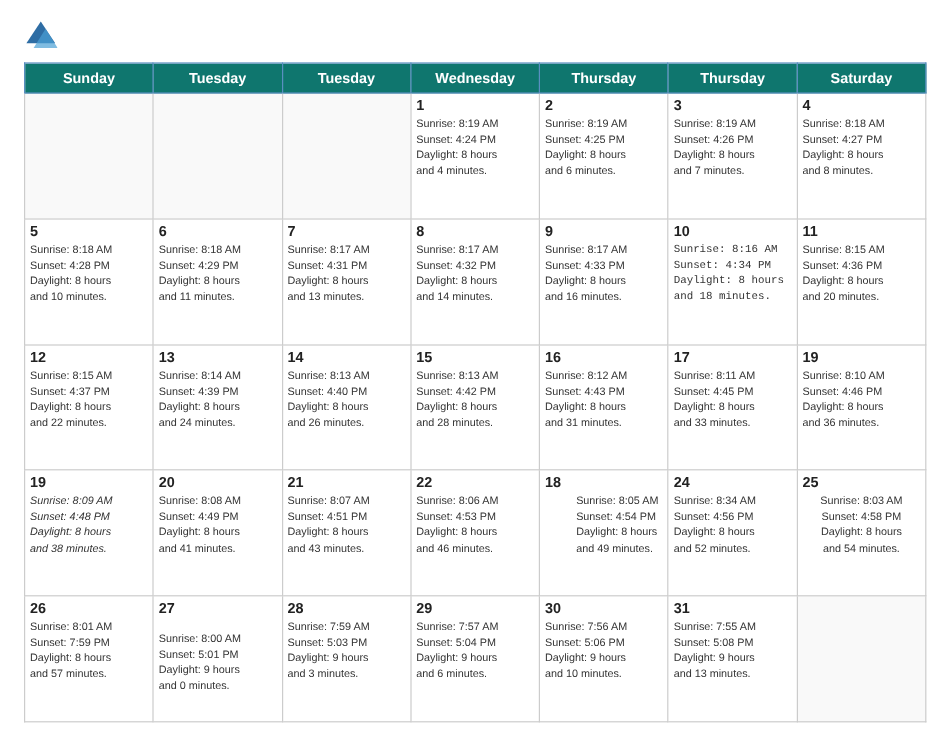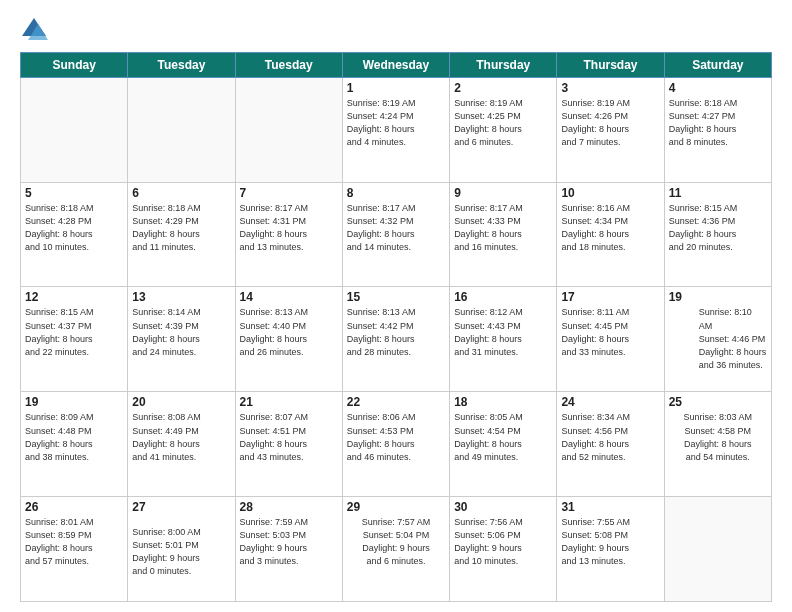--- a/index.html
+++ b/index.html
@@ -196,21 +196,21 @@
           </td>
           <td>
             <div class="day-number">9</div>
             <div class="day-info" style="white-space: pre-line;">Sunrise: 8:17 AM
 Sunset: 4:33 PM
 Daylight: 8 hours
 and 16 minutes.</div>
           </td>
           <td>
             <div class="day-number">10</div>
-            <div class="day-info" style="white-space: pre-line;">Sunrise: 8:16 AM
+            <div class="day-info" style="white-space: pre-line; font-family: Liberation Mono, monospace;">Sunrise: 8:16 AM
 Sunset: 4:34 PM
 Daylight: 8 hours
 and 18 minutes.</div>
           </td>
           <td>
             <div class="day-number">11</div>
             <div class="day-info" style="white-space: pre-line;">Sunrise: 8:15 AM
 Sunset: 4:36 PM
 Daylight: 8 hours
 and 20 minutes.</div>
@@ -254,30 +254,30 @@
           </td>
           <td>
             <div class="day-number">17</div>
             <div class="day-info" style="white-space: pre-line;">Sunrise: 8:11 AM
 Sunset: 4:45 PM
 Daylight: 8 hours
 and 33 minutes.</div>
           </td>
           <td>
             <div class="day-number">19</div>
-            <div class="day-info" style="white-space: pre-line; margin-left: 30px;">Sunrise: 8:10 AM
+            <div class="day-info" style="white-space: pre-line;">Sunrise: 8:10 AM
 Sunset: 4:46 PM
 Daylight: 8 hours
 and 36 minutes.</div>
           </td>
         </tr>
         <tr>
           <td>
             <div class="day-number">19</div>
-            <div class="day-info" style="white-space: pre-line;">Sunrise: 8:09 AM
+            <div class="day-info" style="white-space: pre-line; font-style: italic;">Sunrise: 8:09 AM
 Sunset: 4:48 PM
 Daylight: 8 hours
 and 38 minutes.</div>
           </td>
           <td>
             <div class="day-number">20</div>
             <div class="day-info" style="white-space: pre-line;">Sunrise: 8:08 AM
 Sunset: 4:49 PM
 Daylight: 8 hours
 and 41 minutes.</div>
@@ -291,21 +291,21 @@
           </td>
           <td>
             <div class="day-number">22</div>
             <div class="day-info" style="white-space: pre-line;">Sunrise: 8:06 AM
 Sunset: 4:53 PM
 Daylight: 8 hours
 and 46 minutes.</div>
           </td>
           <td>
             <div class="day-number">18</div>
-            <div class="day-info" style="white-space: pre-line;">Sunrise: 8:05 AM
+            <div class="day-info" style="white-space: pre-line; margin-left: 26px;">Sunrise: 8:05 AM
 Sunset: 4:54 PM
 Daylight: 8 hours
 and 49 minutes.</div>
           </td>
           <td>
             <div class="day-number">24</div>
             <div class="day-info" style="white-space: pre-line;">Sunrise: 8:34 AM
 Sunset: 4:56 PM
 Daylight: 8 hours
 and 52 minutes.</div>
@@ -315,41 +315,41 @@
             <div class="day-info" style="white-space: pre-line; text-align: center;">Sunrise: 8:03 AM
 Sunset: 4:58 PM
 Daylight: 8 hours
 and 54 minutes.</div>
           </td>
         </tr>
         <tr>
           <td>
             <div class="day-number">26</div>
             <div class="day-info" style="white-space: pre-line;">Sunrise: 8:01 AM
-Sunset: 8:59 PM
+Sunset: 7:59 PM
 Daylight: 8 hours
 and 57 minutes.</div>
           </td>
           <td>
             <div class="day-number">27</div>
             <div class="day-info" style="white-space: pre-line; margin-top: 12px;">Sunrise: 8:00 AM
 Sunset: 5:01 PM
 Daylight: 9 hours
 and 0 minutes.</div>
           </td>
           <td>
             <div class="day-number">28</div>
             <div class="day-info" style="white-space: pre-line;">Sunrise: 7:59 AM
 Sunset: 5:03 PM
 Daylight: 9 hours
 and 3 minutes.</div>
           </td>
           <td>
             <div class="day-number">29</div>
-            <div class="day-info" style="white-space: pre-line; text-align: center;">Sunrise: 7:57 AM
+            <div class="day-info" style="white-space: pre-line;">Sunrise: 7:57 AM
 Sunset: 5:04 PM
 Daylight: 9 hours
 and 6 minutes.</div>
           </td>
           <td>
             <div class="day-number">30</div>
             <div class="day-info" style="white-space: pre-line;">Sunrise: 7:56 AM
 Sunset: 5:06 PM
 Daylight: 9 hours
 and 10 minutes.</div>

